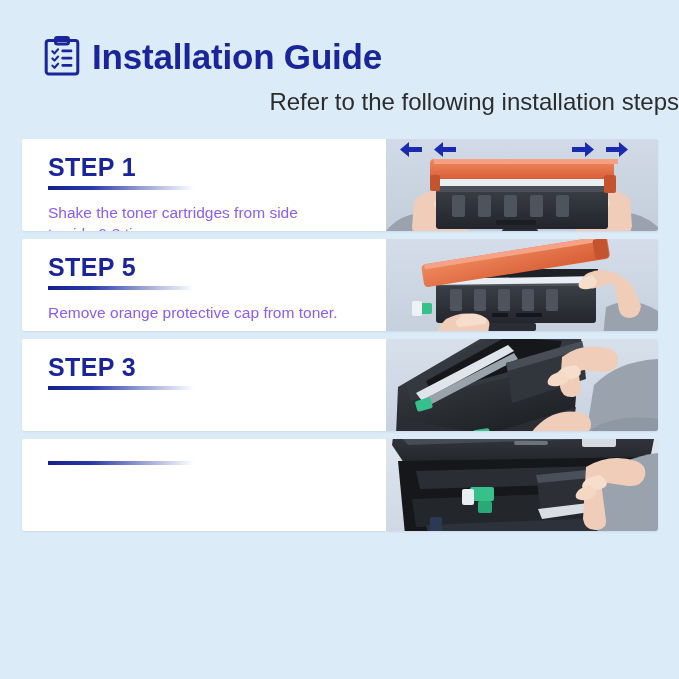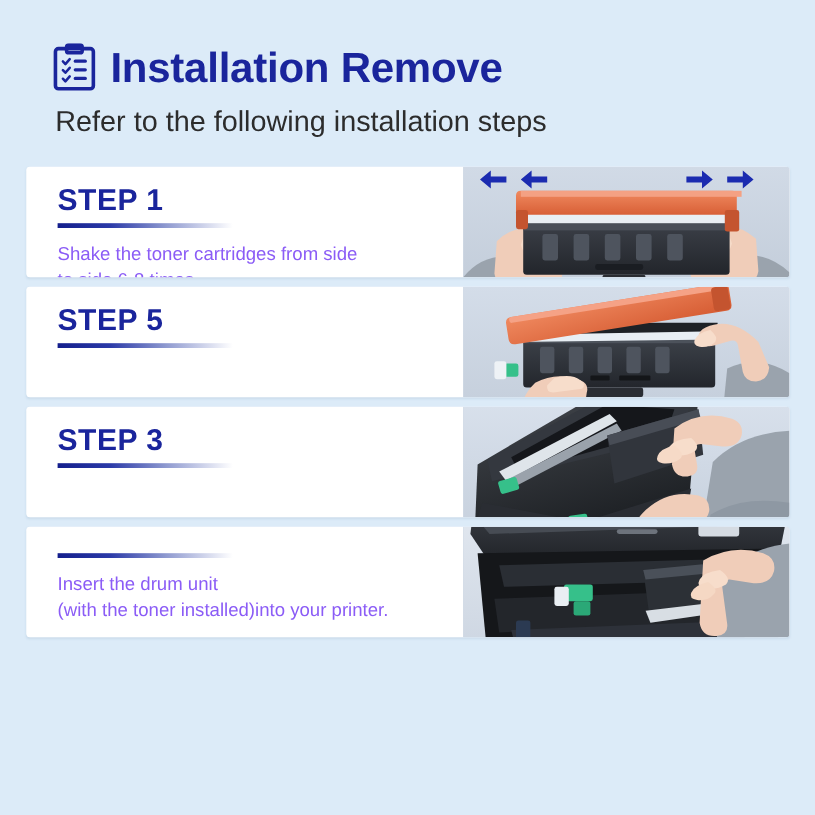--- a/index.html
+++ b/index.html
@@ -42,20 +42,21 @@
     letter-spacing: -0.2px;
     line-height: 1;
     white-space: nowrap;
   }
   .subtitle {
     margin: 13px 0 0 2px;
     font-size: 24px;
     color: #2c2c2c;
     line-height: 1.1;
     white-space: nowrap;
+    text-align: right;
   }
 
   
   .cards {
     position: absolute;
     left: 22px;
     top: 139px;
     width: 636px;
     display: flex;
     flex-direction: column;
@@ -120,21 +121,21 @@
           <rect x="2.2" y="4.5" width="31.6" height="33.5" rx="2.6" fill="none" stroke="#1a259c" stroke-width="3"></rect>
           <rect x="11.5" y="1.6" width="13" height="6.4" rx="1.8" fill="none" stroke="#1a259c" stroke-width="3"></rect>
           <path d="M8.4 15.2 l2.1 2.2 l3.6 -4.1" fill="none" stroke="#1a259c" stroke-width="2.1" stroke-linecap="round" stroke-linejoin="round"></path>
           <path d="M8.4 22.4 l2.1 2.2 l3.6 -4.1" fill="none" stroke="#1a259c" stroke-width="2.1" stroke-linecap="round" stroke-linejoin="round"></path>
           <path d="M8.4 29.6 l2.1 2.2 l3.6 -4.1" fill="none" stroke="#1a259c" stroke-width="2.1" stroke-linecap="round" stroke-linejoin="round"></path>
           <rect x="17.4" y="13.6" width="11" height="2.7" rx="1.3" fill="#1a259c"></rect>
           <rect x="17.4" y="20.8" width="11" height="2.7" rx="1.3" fill="#1a259c"></rect>
           <rect x="17.4" y="28" width="11" height="2.7" rx="1.3" fill="#1a259c"></rect>
         </svg>
       </span>
-      <div class="title">Installation Remove</div>
+      <div class="title">Installation Guide</div>
     </div>
     <div class="subtitle">Refer to the following installation steps</div>
   </div>
 
   <div class="cards">
 
     <div class="card">
       <div class="card-text">
         <div class="step-label">STEP 1</div>
         <div class="step-rule"></div>
@@ -195,20 +196,21 @@
             <path d="M220 24 l13 0 l0 -5 l9 7.5 l-9 7.5 l0 -5 l-13 0 z"></path>
           </g>
         </svg>
       </div>
     </div>
 
     <div class="card">
       <div class="card-text">
         <div class="step-label">STEP 5</div>
         <div class="step-rule"></div>
+        <div class="step-desc">Remove orange protective cap from toner.</div>
       </div>
       <div class="card-photo">
         <svg viewBox="0 0 272 124" preserveAspectRatio="xMidYMid slice" aria-hidden="true">
           <defs>
             <linearGradient id="bg2" x1="0" y1="0" x2="0" y2="1">
               <stop offset="0" stop-color="#d6dfeb"></stop>
               <stop offset="1" stop-color="#c4cedb"></stop>
             </linearGradient>
             <linearGradient id="org2" x1="0" y1="0" x2="1" y2="1">
               <stop offset="0" stop-color="#f08a60"></stop>
@@ -304,22 +306,20 @@
 
           <path d="M150 104 q20 -20 46 -14 q10 3 9 13 q-2 10 -15 10 l-16 -1 q-6 0 -6 6 l1 6 h-22 q-8 -9 3 -20 z" fill="#f0cdb9"></path>
           <path d="M166 110 q-12 2 -15 8 q-2 5 4 6 q9 1 15 -4 q4 -4 -4 -10 z" fill="#f7ddcb"></path>
         </svg>
       </div>
     </div>
 
     <div class="card">
       <div class="card-text">
         <div class="step-rule"></div>
-        <div class="step-desc">Insert the drum unit
-(with the toner installed)into your printer.</div>
       </div>
       <div class="card-photo">
         <svg viewBox="0 0 272 124" preserveAspectRatio="xMidYMid slice" aria-hidden="true">
           <defs>
             <linearGradient id="bg4" x1="0" y1="0" x2="0" y2="1">
               <stop offset="0" stop-color="#e2e8f0"></stop>
               <stop offset="1" stop-color="#ccd5e1"></stop>
             </linearGradient>
             <linearGradient id="ptop" x1="0" y1="0" x2="0" y2="1">
               <stop offset="0" stop-color="#3a3e45"></stop>

